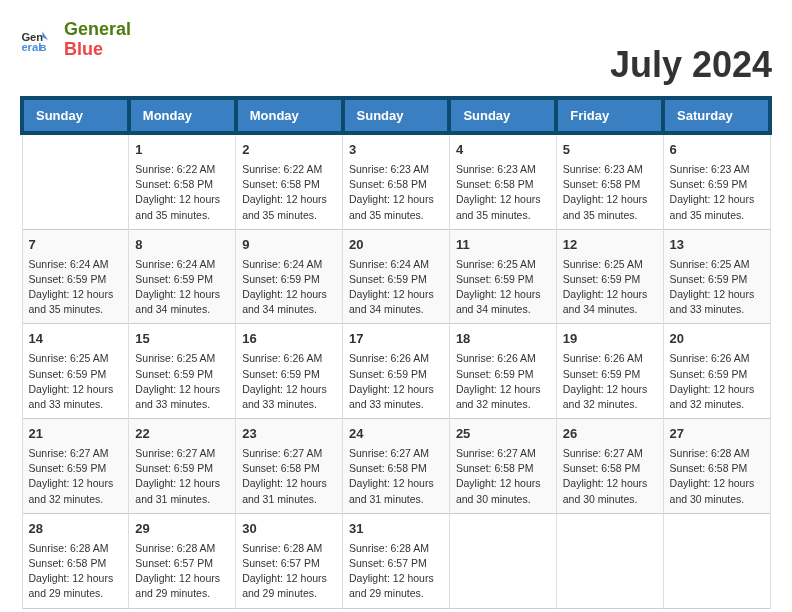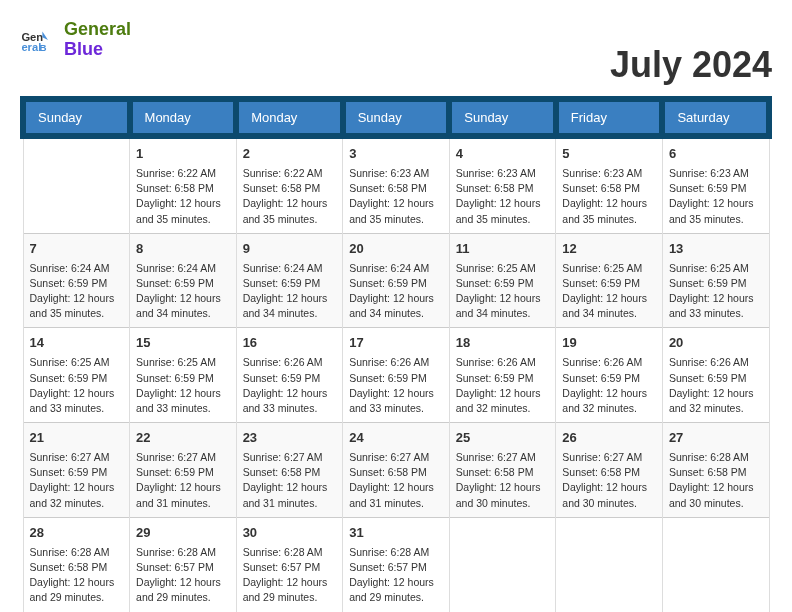--- a/index.html
+++ b/index.html
@@ -53,22 +53,22 @@
       font-size: 11px;
     }
     thead tr {
       background-color: #3a7fc1;
       color: #fff;
     }
     thead th {
       padding: 8px 12px;
       text-align: left;
       font-size: 13px;
-      font-weight: normal;
-      border: 6px solid #0c4a6e;
+      font-weight: bold;
+      border: 4px solid #0c4a6e;
     }
     tbody tr {
       border-bottom: 1px solid #ccc;
     }
     tbody td {
       vertical-align: top;
       padding: 6px 6px;
       border-right: 1px solid #ddd;
       border-left: 1px solid #ddd;
       min-height: 80px;
@@ -101,21 +101,21 @@
       <text x="2" y="22" font-size="16" font-weight="bold" fill="#333" font-family="Arial">Gen</text>
       <text x="2" y="36" font-size="16" font-weight="bold" fill="#4a90d9" font-family="Arial">eral</text>
       <polygon points="32,8 40,20 32,16" fill="#4a90d9"></polygon>
       <text x="28" y="36" font-size="14" font-weight="bold" fill="#4a90d9" font-family="Arial">B</text>
     </svg>
     <div>
       <div class="logo-text">
         <span>General</span>
       </div>
       <div class="logo-text">
-        <span style="color:#6d28d9;">Blue</span>
+        <span style="color:#ef4444;">Blue</span>
       </div>
     </div>
   </div>
   <div class="title-block">
     <div class="month-title">July 2024</div>
   </div>
 </div>
 
 <table>
   <thead>

